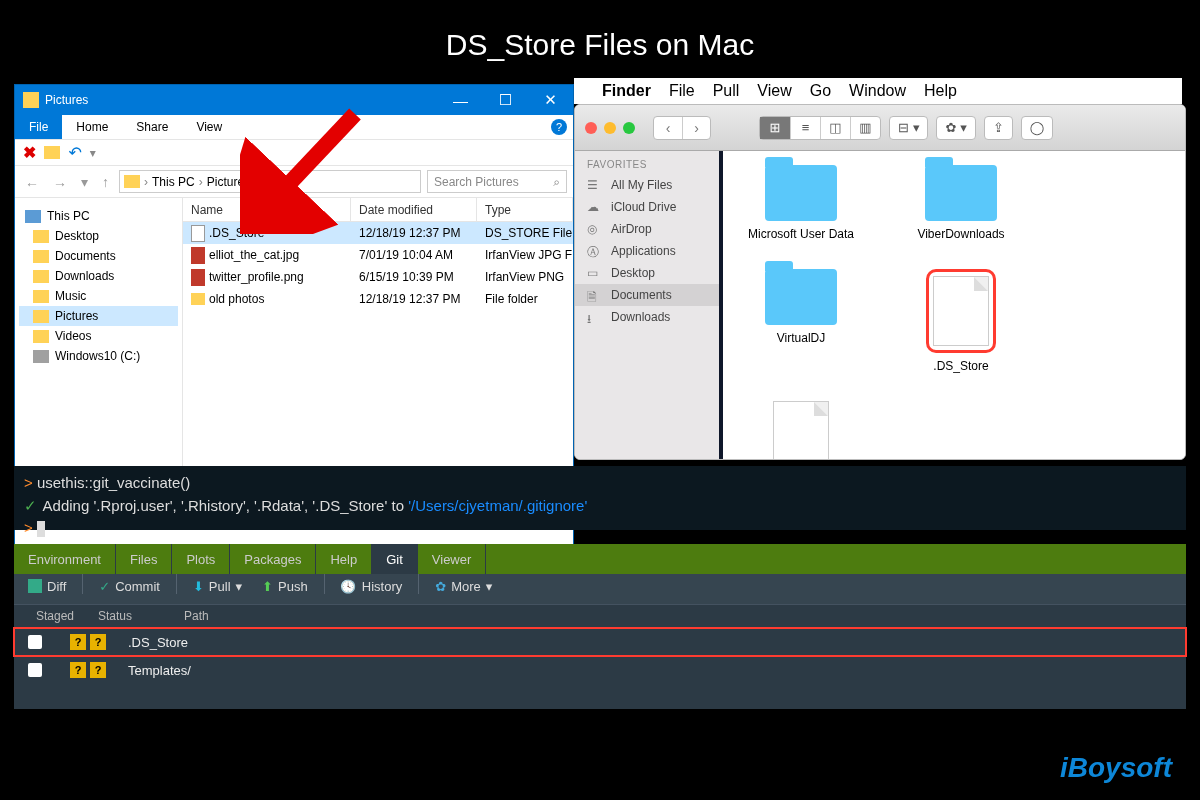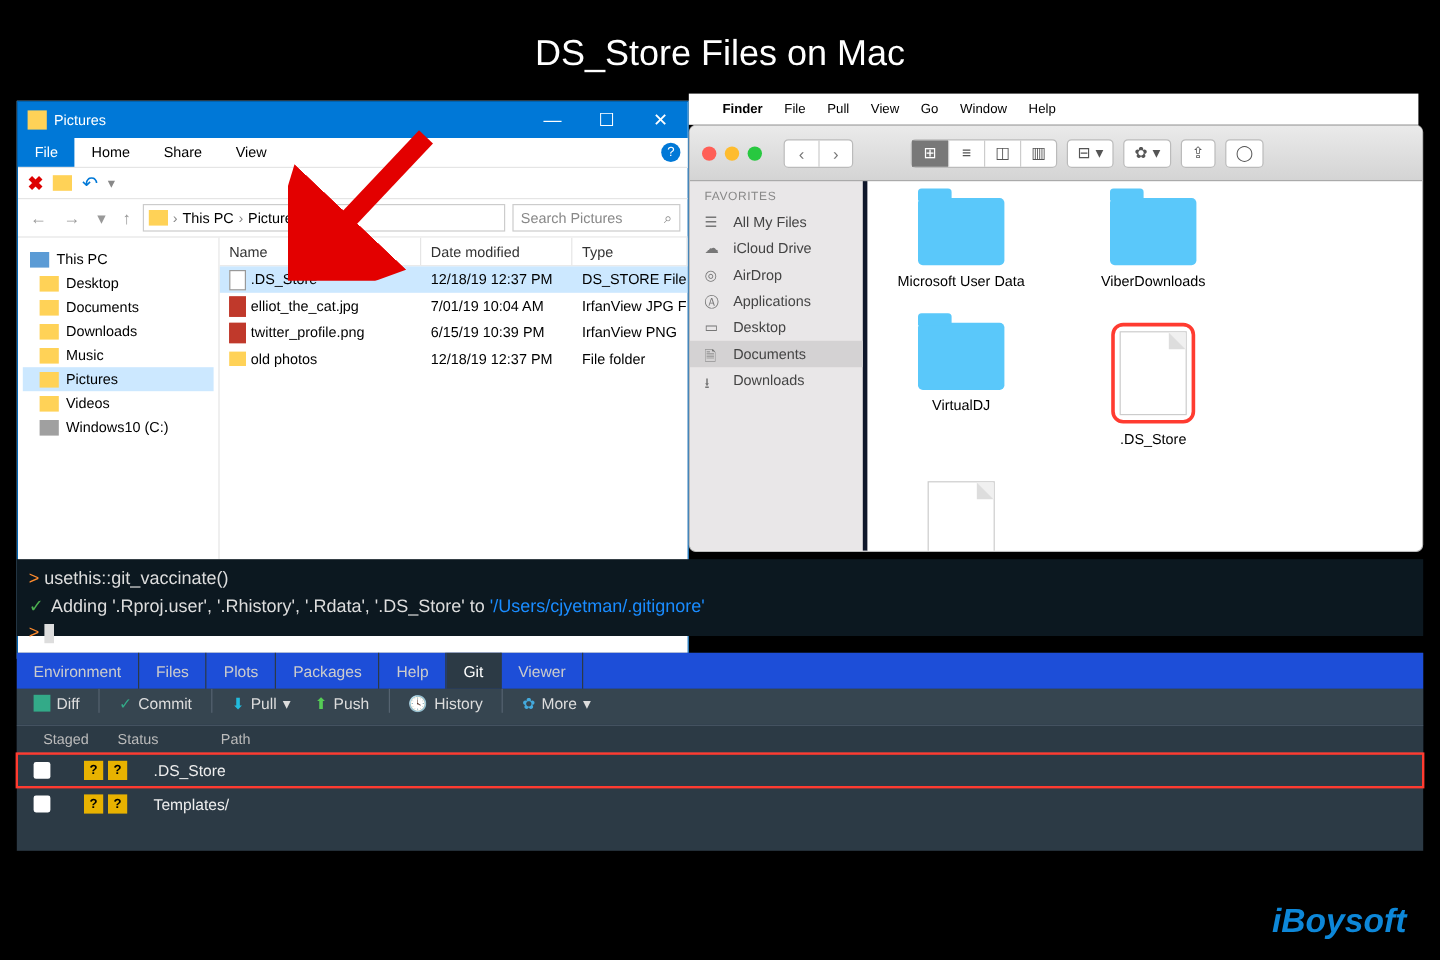--- a/index.html
+++ b/index.html
@@ -45,21 +45,21 @@
 .file-ico{width:14px;height:17px;background:#fff;border:1px solid #999;flex-shrink:0}
 .file-ico.jpg{background:#c0392b;border-color:#c0392b}
 .file-ico.fold{background:#ffd257;border:none;height:12px}
 .win-status{height:22px;border-top:1px solid #e5e5e5;display:flex;align-items:center;font-size:11px;padding:0 8px;gap:14px;color:#555}
 .win-status .sp{flex:1}
 .win-status .vbtn{width:20px;height:16px;border:1px solid #ccc}
 .win-status .vbtn.on{background:#cce8ff}
 .arrow{position:absolute;left:240px;top:104px;z-index:10;pointer-events:none}
 
 
-.mac-menu{position:absolute;left:574px;top:78px;right:18px;height:26px;background:#fff;display:flex;align-items:center;font-size:11px;padding:0 10px;gap:18px}
+.mac-menu{position:absolute;left:574px;top:78px;right:18px;height:26px;background:#fff;display:flex;align-items:center;font-size:16px;padding:0 10px;gap:18px}
 .mac-menu .apple{font-size:15px}
 .mac-menu .fnd{font-weight:bold}
 
 
 .finder{position:absolute;left:574px;top:104px;right:14px;height:356px;background:#fff;display:flex;border:1px solid #bbb;border-radius:6px;overflow:hidden}
 .fn-side{width:148px;background:#e9e7e8;border-right:4px solid #0f172a;padding-top:50px;font-size:12px}
 .fn-side .lbl{color:#888;font-size:10px;padding:4px 12px;text-transform:uppercase;letter-spacing:.5px}
 .fn-side .it{display:flex;align-items:center;gap:8px;padding:4px 12px;color:#444}
 .fn-side .it.sel{background:#d4d2d3}
 .fn-side .ico{width:16px;height:14px;flex-shrink:0;color:#777}
@@ -87,21 +87,21 @@
 
 
 .term{position:absolute;left:14px;right:14px;top:466px;height:64px;background:#0c1820;font-family:Menlo,Consolas,monospace;font-size:15px;padding:6px 10px;color:#ddd;line-height:1.5}
 .term .pr{color:#ff8c2e}
 .term .ck{color:#4caf50;margin-right:6px}
 .term .pth{color:#1a8cff}
 .term .cur{display:inline-block;width:8px;height:16px;background:#ddd;vertical-align:middle}
 
 
 .rs{position:absolute;left:14px;right:14px;top:544px;height:165px;background:#2c3a45}
-.rs-tabs{display:flex;background:#1d4ed8;height:30px;font-size:13px;color:#ccc}
+.rs-tabs{display:flex;background:#4d7c0f;height:30px;font-size:13px;color:#ccc}
 .rs-tabs>div{padding:0 14px;display:flex;align-items:center;border-right:1px solid #2c3a45}
 .rs-tabs>div.on{background:#2c3a45;color:#fff}
 .rs-tools{display:flex;background:#364550;height:30px;font-size:13px;color:#ddd;padding:0 6px;gap:4px}
 .rs-tools .btn{display:flex;align-items:center;gap:5px;padding:0 8px;height:24px}
 .rs-tools .ico{width:14px;height:14px}
 .rs-tools .sep{width:1px;height:20px;background:#556370;margin:0 4px}
 .rs-hdr{display:flex;background:#2c3a45;height:24px;align-items:center;font-size:12px;color:#bbb;border-top:1px solid #445260;border-bottom:1px solid #445260}
 .rs-hdr>div{padding:0 22px}
 .rs-c1{width:62px}.rs-c2{width:86px}.rs-c3{flex:1}
 .rs-row{display:flex;height:28px;align-items:center;font-size:13px;color:#eee}

